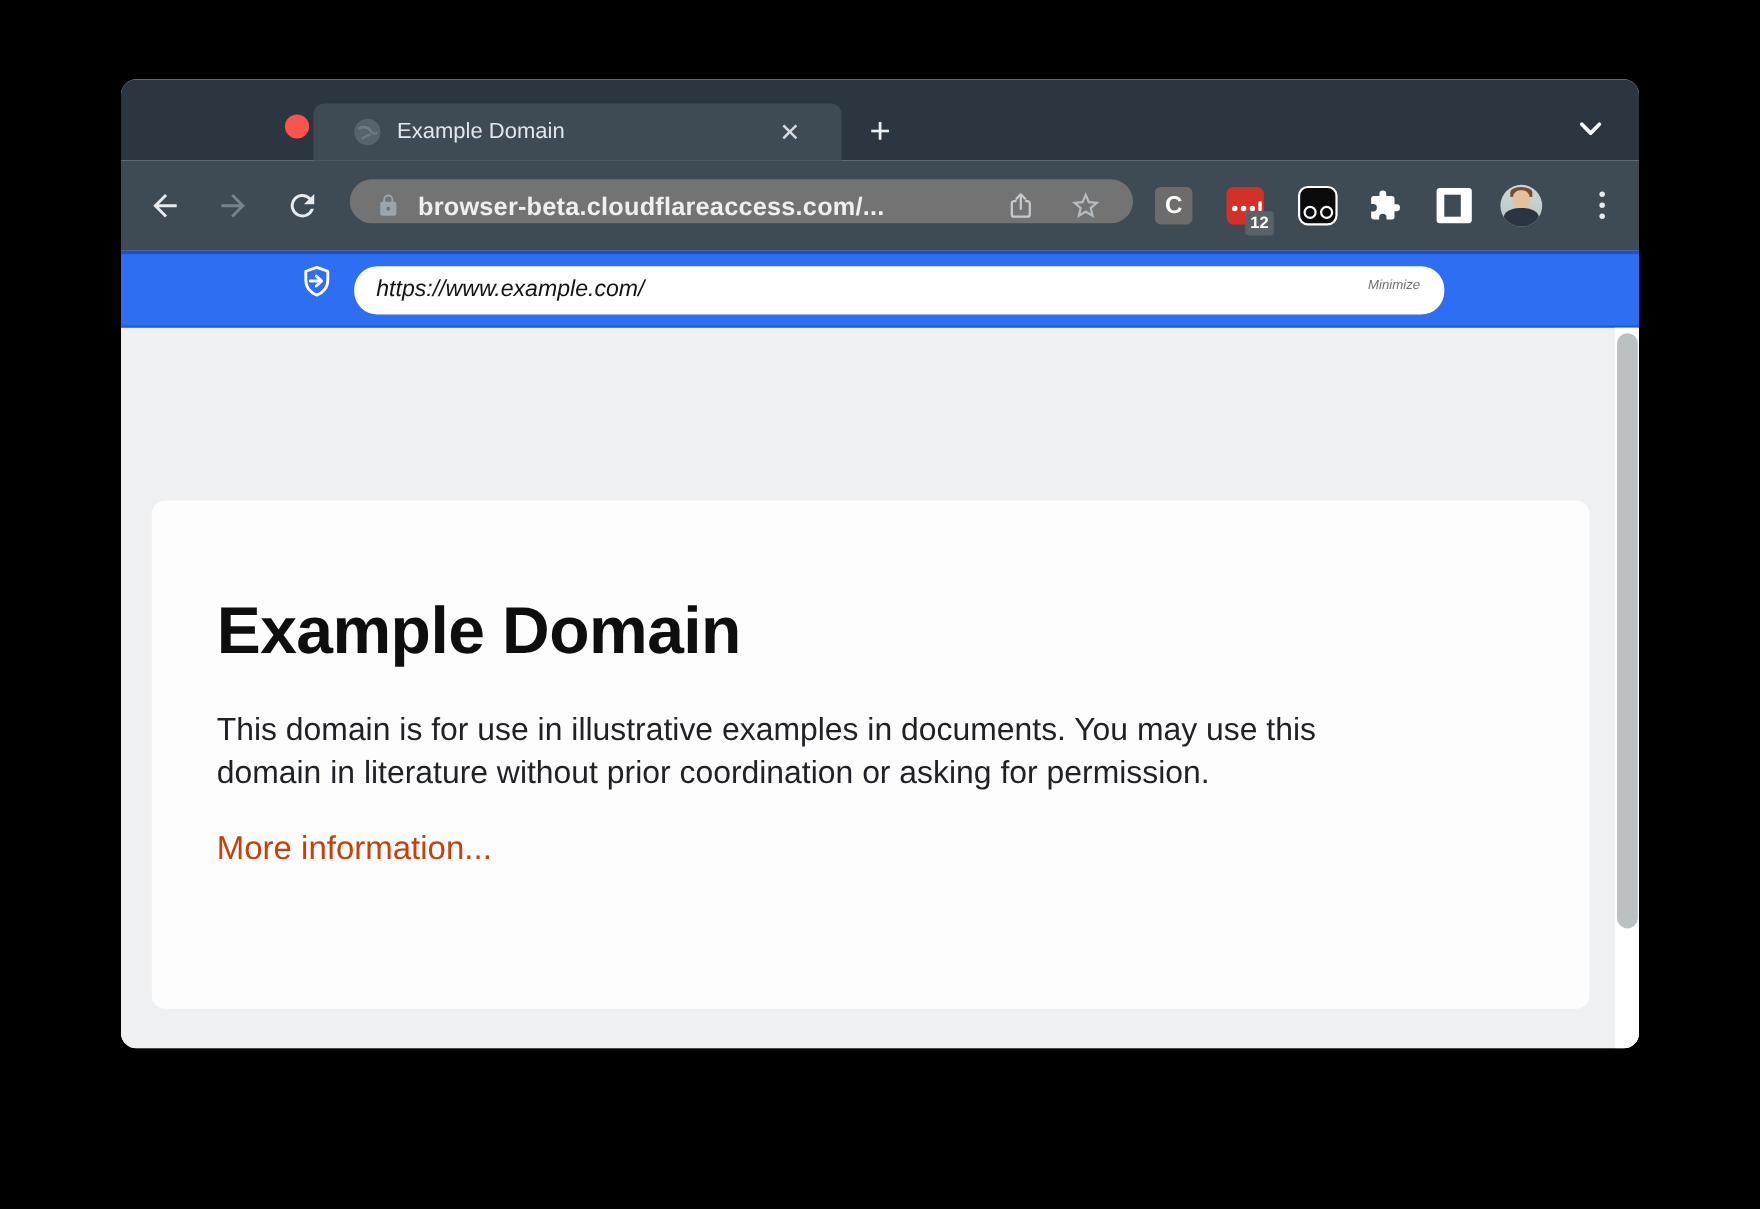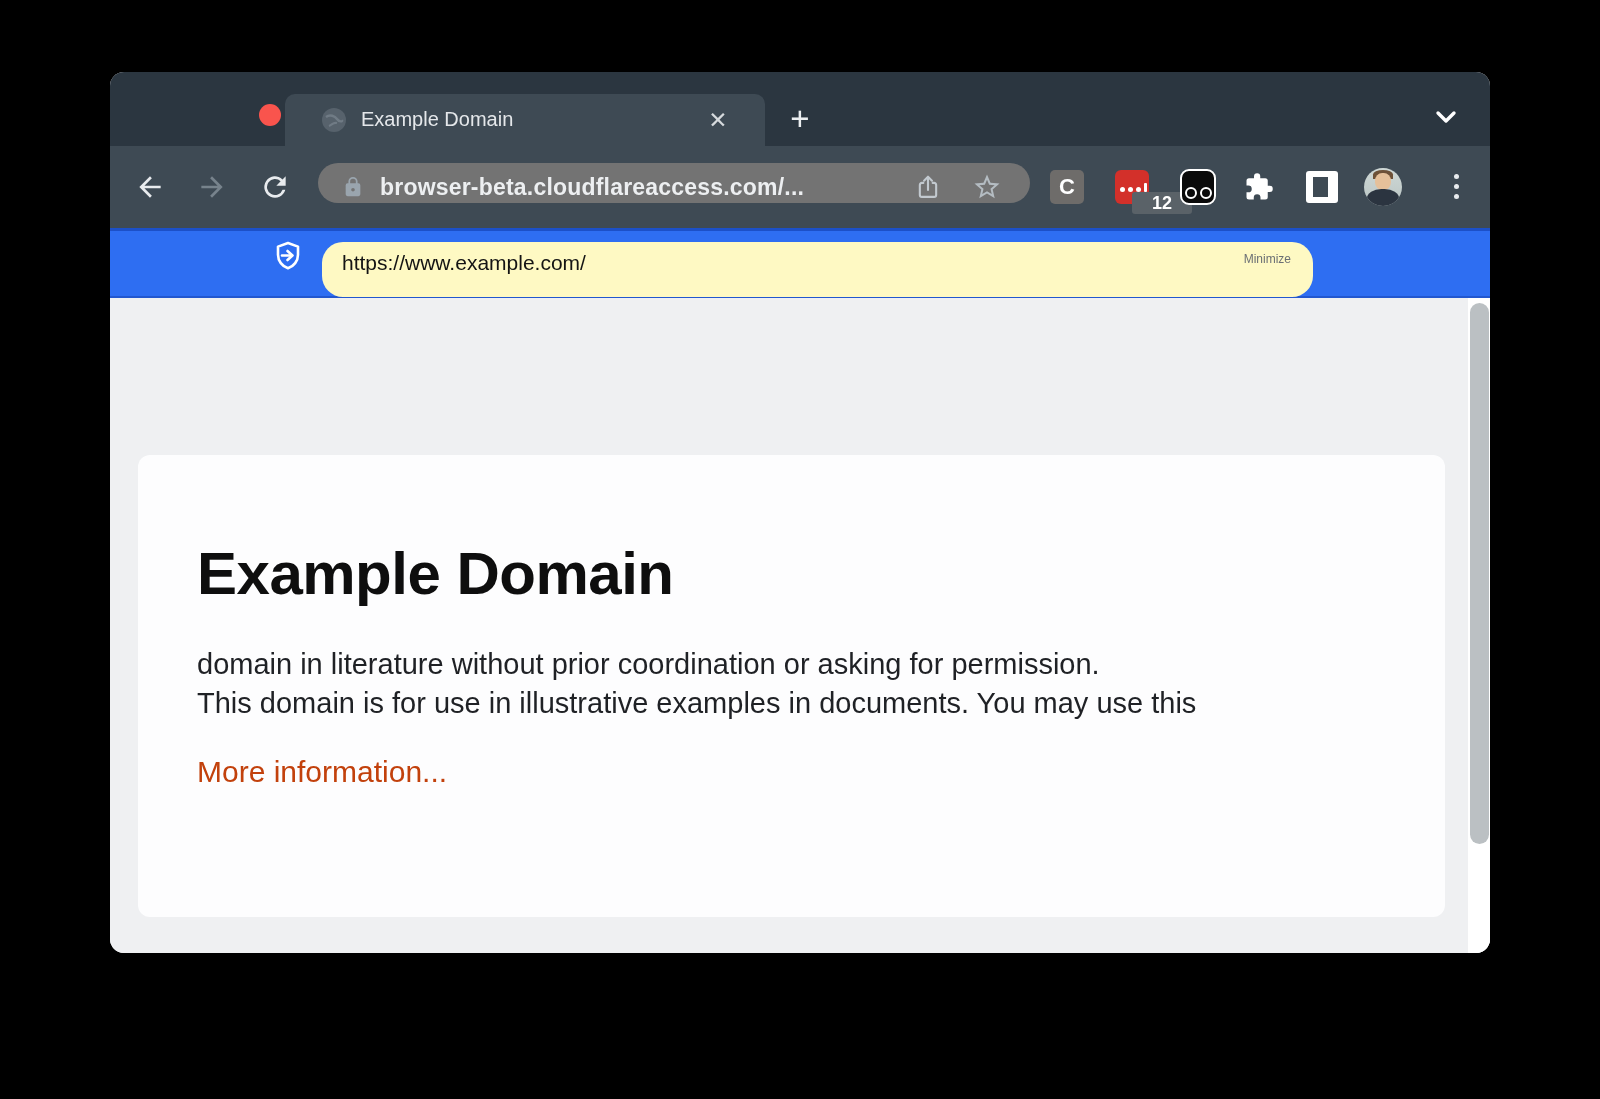--- a/index.html
+++ b/index.html
@@ -41,41 +41,41 @@
   .star-ic  { position:absolute; right:28px; top:9px; width:30px; height:30px; }
 
   .ext { position:absolute; top:24px; }
   .ext-c { left:940px; width:34px; height:34px; background:#6e6c6a; border-radius:5px;
            color:#fff; font-size:22px; font-weight:700; text-align:center; line-height:34px; }
   .ext-red { left:1005px; width:34px; height:34px; background:#d3302a; border-radius:6px; }
   .ext-red .dots { position:absolute; left:5px; top:13px; display:flex; gap:3px; align-items:flex-end; }
   .ext-red .dots i { width:5px; height:5px; background:#fff; border-radius:50%; }
   .ext-red .dots .bar { width:3px; height:9px; border-radius:1px; background:#fff; }
   .ext-badge { position:absolute; left:17px; top:22px; min-width:26px; height:22px; background:#5a6268;
-               border-radius:3px; color:#fff; font-size:18px; font-weight:700; line-height:22px; padding:0 20px; }
+               border-radius:3px; color:#fff; font-size:15px; font-weight:700; text-align:center; line-height:22px; padding:0 3px; }
   .ext-black { left:1070px; width:36px; height:36px; background:#0a0a0a; border:2px solid #fff; border-radius:9px; top:23px; }
   .ext-black i { position:absolute; bottom:4px; width:12px; height:12px; border:2.5px solid #fff; border-radius:50%; }
   .ext-black i.l { left:3px; } .ext-black i.r { left:18px; }
   .ext-puzzle { left:1134px; width:30px; height:30px; top:26px; }
   .ext-panel { left:1196px; width:32px; height:32px; top:25px; background:#fff; border-radius:3px; }
   .ext-panel i { position:absolute; left:7px; top:6px; width:15px; height:20px; background:#3e4a54; display:block; }
   .avatar { left:1254px; top:22px; width:38px; height:38px; border-radius:50%; overflow:hidden;
             background:linear-gradient(180deg,#cfd8d6 0%,#b9c4c3 100%); position:absolute; }
   .avatar .head { position:absolute; left:11px; top:5px; width:16px; height:17px; background:#e5c09a; border-radius:45%; }
   .avatar .hair { position:absolute; left:9px; top:2px; width:20px; height:9px; background:#6d5138; border-radius:50% 50% 0 0; }
   .avatar .body { position:absolute; left:3px; top:21px; width:32px; height:20px; background:#2b3440; border-radius:45% 45% 0 0; }
   .kebab { position:absolute; left:1332px; top:24px; width:28px; height:34px; }
   .kebab i { position:absolute; left:12px; width:5px; height:5px; border-radius:50%; background:#e8ebee; }
   .kebab i:nth-child(1){top:4px;} .kebab i:nth-child(2){top:14px;} .kebab i:nth-child(3){top:24px;}
 
   
   .bluebar { position:absolute; left:0; top:156px; width:100%; height:70px; background:#2e6ef2;
              border-top:3px solid #1c50c8; border-bottom:2px solid #2257cf; }
   .shield-ic { position:absolute; left:162px; top:9px; width:32px; height:32px; }
-  .iso-pill { position:absolute; left:212px; top:11px; width:991px; height:55px; background:#fef9c3; border-radius:21px; }
+  .iso-pill { position:absolute; left:212px; top:11px; width:991px; height:44px; background:#ffffff; border-radius:21px;font-style:italic; }
   .iso-url { position:absolute; left:20px; top:9px; font-size:21px; color:#141414; white-space:nowrap; }
   .iso-min { position:absolute; right:22px; top:10px; font-size:12px; color:#6b6f74; }
 
   
   .viewport { position:absolute; left:0; top:226px; width:100%; height:655px; background:#eff0f2; }
   .card { position:absolute; left:28px; top:157px; width:1307px; height:462px;
           background:#fdfdfe; border-radius:12px; padding:86px 60px 0 59px; }
   .card h1 { font-size:60px; line-height:1.1; font-weight:700; color:#0e0e0e; letter-spacing:-.5px; }
   .card p { margin-top:38px; font-size:29px; line-height:39px; color:#1f2125; }
   .card p span { display:block; white-space:nowrap; }
@@ -207,22 +207,22 @@
       <div class="iso-pill">
         <span class="iso-url">https://www.example.com/</span>
         <span class="iso-min">Minimize</span>
       </div>
     </div>
 
     <div class="viewport">
       <div class="card">
         <h1>Example Domain</h1>
         <p>
+          <span>This domain is for use in illustrative examples in documents. You may use this</span>
           <span>domain in literature without prior coordination or asking for permission.</span>
-          <span>This domain is for use in illustrative examples in documents. You may use this</span>
         </p>
         <a href="#">More information...</a>
       </div>
       <div class="scroll-track">
         <div class="scroll-thumb"></div>
       </div>
     </div>
 
   </div>
 </div>

